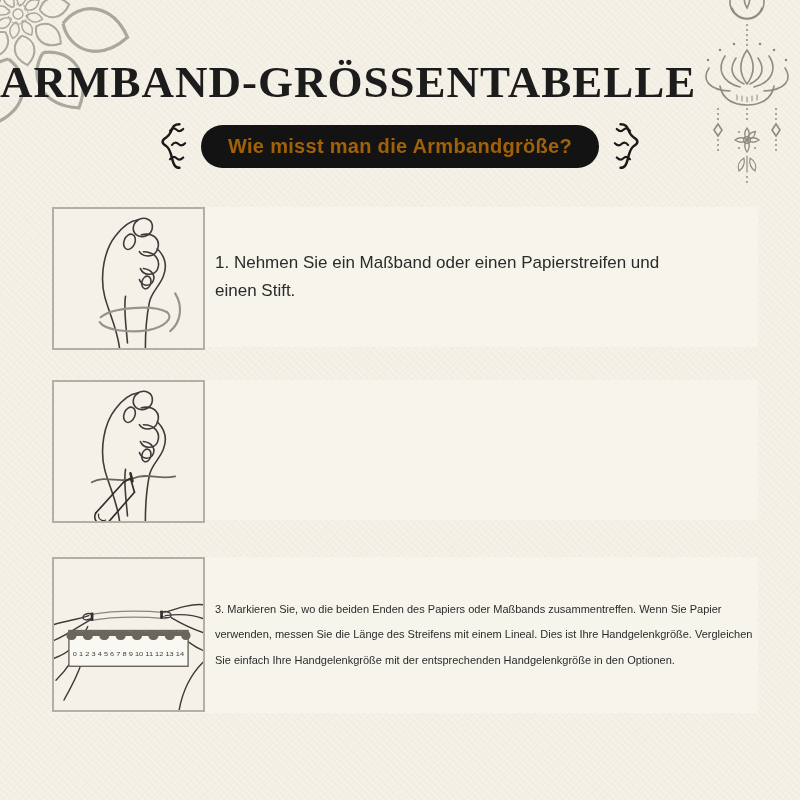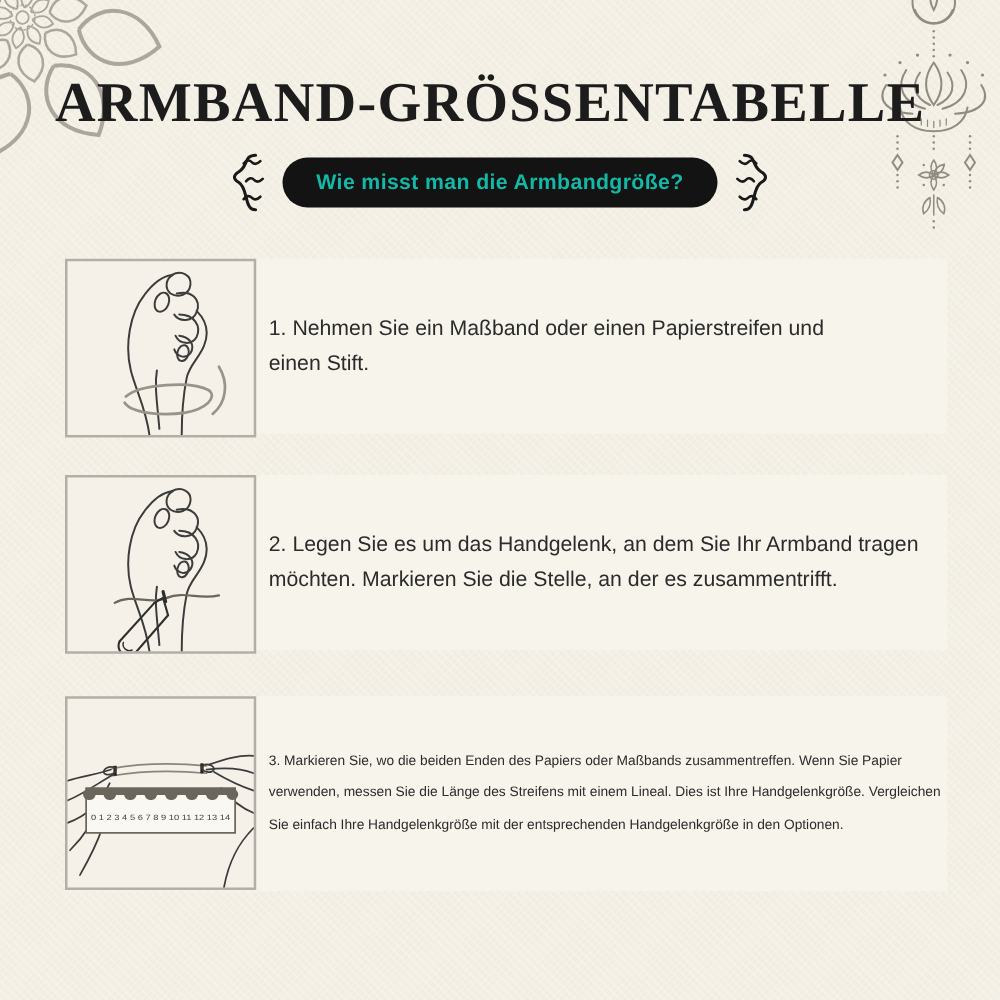--- a/index.html
+++ b/index.html
@@ -23,34 +23,33 @@
   
   .page-title{
     position:absolute; top:56px; left:0; width:639px;
     text-align:center;
     font-family:"Liberation Serif", serif;
     font-weight:700;
     font-size:45px;
     letter-spacing:1px;
     color:#1c1c1c;
     white-space:nowrap;
-    margin-left:44px;
   }
 
   
   .badge-row{
     position:absolute; top:120px; left:0; width:800px;
     display:flex; justify-content:center; align-items:center; gap:13px;
   }
   .badge-pill{
     background:#131313;
-    color:#14b8a6;
+    color:#a16207;
     border-radius:23px;
     padding:10px 27px;
-    font-size:17px;
+    font-size:20px;
     font-weight:700;
     letter-spacing:.3px;
     white-space:nowrap;
   }
 
   
   .step-row{ position:absolute; left:52px; width:706px; }
   .step-row .strip{
     position:absolute; inset:0;
     background:#f7f4ec;
@@ -274,23 +273,20 @@
       <g fill="none" stroke="#2f2f2f" stroke-linecap="round">
         <path d="M77 92 L79 100" stroke-width="2.6"></path>
         <path d="M42 132 L70 101" stroke-width="1.7"></path>
         <path d="M54 142 L81 111" stroke-width="1.7"></path>
         <path d="M70 101 L77 97 L81 111" stroke-width="1.7"></path>
         <path d="M42 132 A8 8 0 0 0 54 142" stroke-width="1.7"></path>
         <path d="M45 133 A5 5 0 0 0 52 139" stroke-width="1.2"></path>
       </g>
     </svg>
   </div>
-  <div class="step-text">
-    <p>2. Legen Sie es um das Handgelenk, an dem Sie Ihr Armband tragen möchten. Markieren Sie die Stelle, an der es zusammentrifft.</p>
-  </div>
 </div>
 
 <div class="step-row row-3">
   <div class="strip"></div>
   <div class="illus-box">
     <svg width="149" height="151" viewBox="0 0 150 152">
       <g fill="none" stroke="#3c3c3c" stroke-width="1.4" stroke-linecap="round">
 
         <path d="M36 56 C60 52 90 52 112 54" stroke="#8a867c"></path>
         <path d="M36 62 C60 58 90 58 112 60" stroke="#8a867c"></path>

